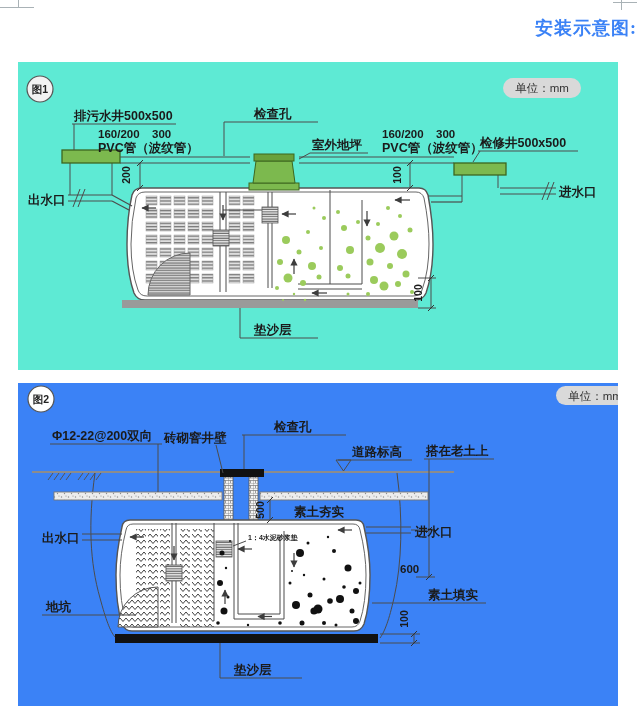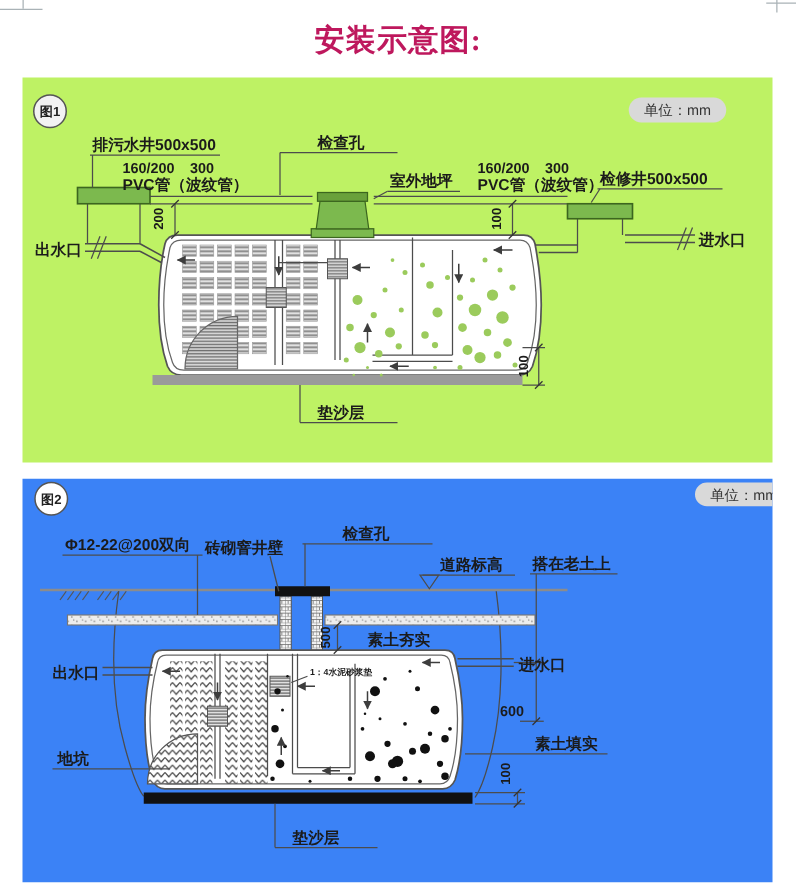--- a/index.html
+++ b/index.html
@@ -1,21 +1,21 @@
 <!DOCTYPE html>
 <html><head>
 <meta charset="utf-8">
 <style>
   html,body{margin:0;padding:0;background:#fff;}
   body{width:637px;height:706px;position:relative;font-family:"Liberation Sans",sans-serif;overflow:hidden;}
   .corner{position:absolute;background:#a9b2b6;}
-  .page-title{position:absolute;left:0;right:0;top:16px;text-align:center;
-    font-family:"Liberation Serif",serif;font-weight:bold;font-size:24px;color:#be185d;letter-spacing:1px;}
+  .page-title{position:absolute;left:0;right:0;top:16px;text-align:right;
+    font-family:"Liberation Serif",serif;font-weight:bold;font-size:18px;color:#3b82f6;letter-spacing:1px;}
   .panel{position:absolute;left:18px;width:600px;}
-  #panel1{top:62px;height:308px;background:#bef264;}
+  #panel1{top:62px;height:308px;background:#5eead4;}
   #panel2{top:383px;height:323px;background:#3b82f6;}
   svg{display:block;}
   .lbl{font-family:"Liberation Sans",sans-serif;font-weight:600;font-size:12.5px;fill:#1b1b1b;}
   .num{font-family:"Liberation Sans",sans-serif;font-weight:600;font-size:11.5px;fill:#1b1b1b;}
   .dim{font-family:"Liberation Sans",sans-serif;font-weight:600;font-size:10.5px;fill:#1b1b1b;}
   .tiny{font-family:"Liberation Sans",sans-serif;font-weight:600;font-size:7px;fill:#1b1b1b;}
   .badge-t{font-family:"Liberation Sans",sans-serif;font-weight:600;font-size:10.5px;fill:#222;}
   .pill-t{font-family:"Liberation Sans",sans-serif;font-size:11.5px;fill:#333;}
   .ln{stroke:#4c4c4c;stroke-width:1;fill:none;}
   .ln2{stroke:#4c4c4c;stroke-width:1.2;fill:none;}

